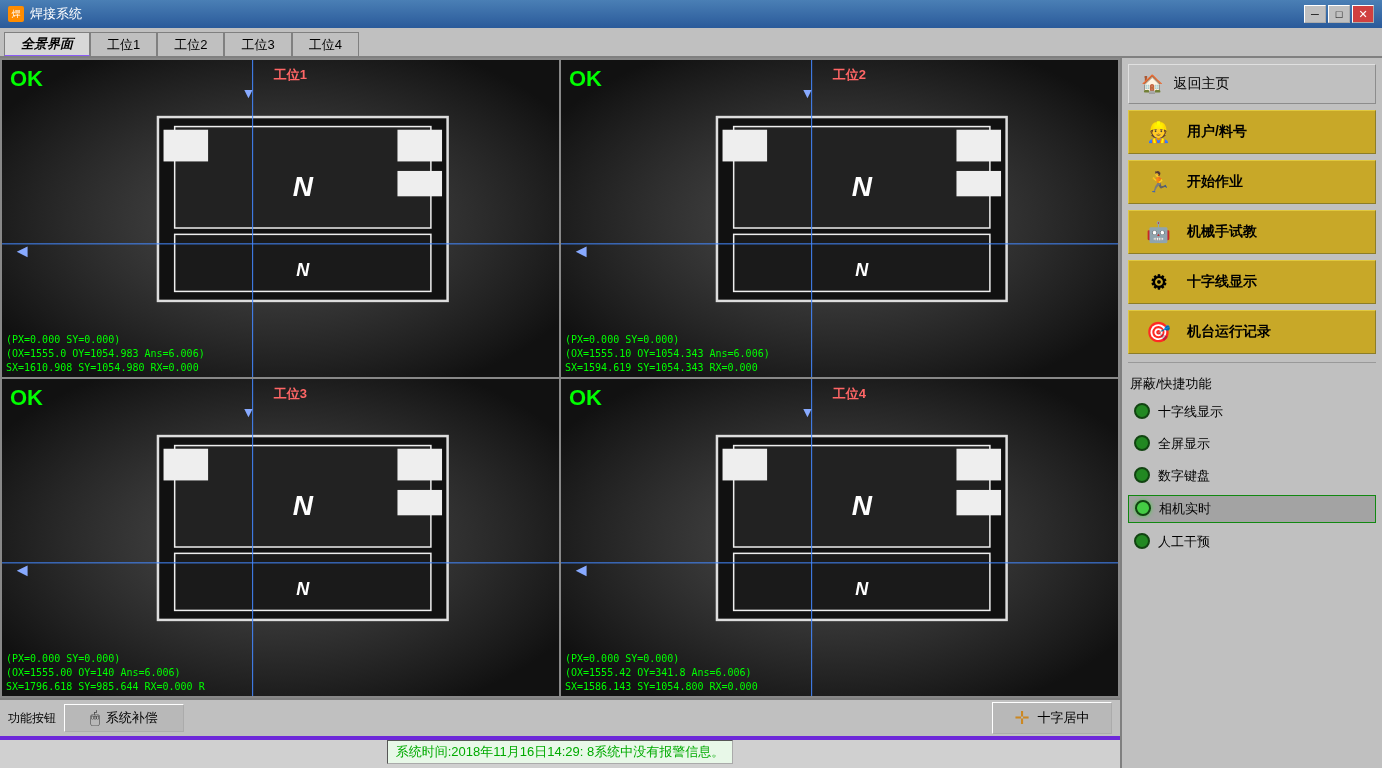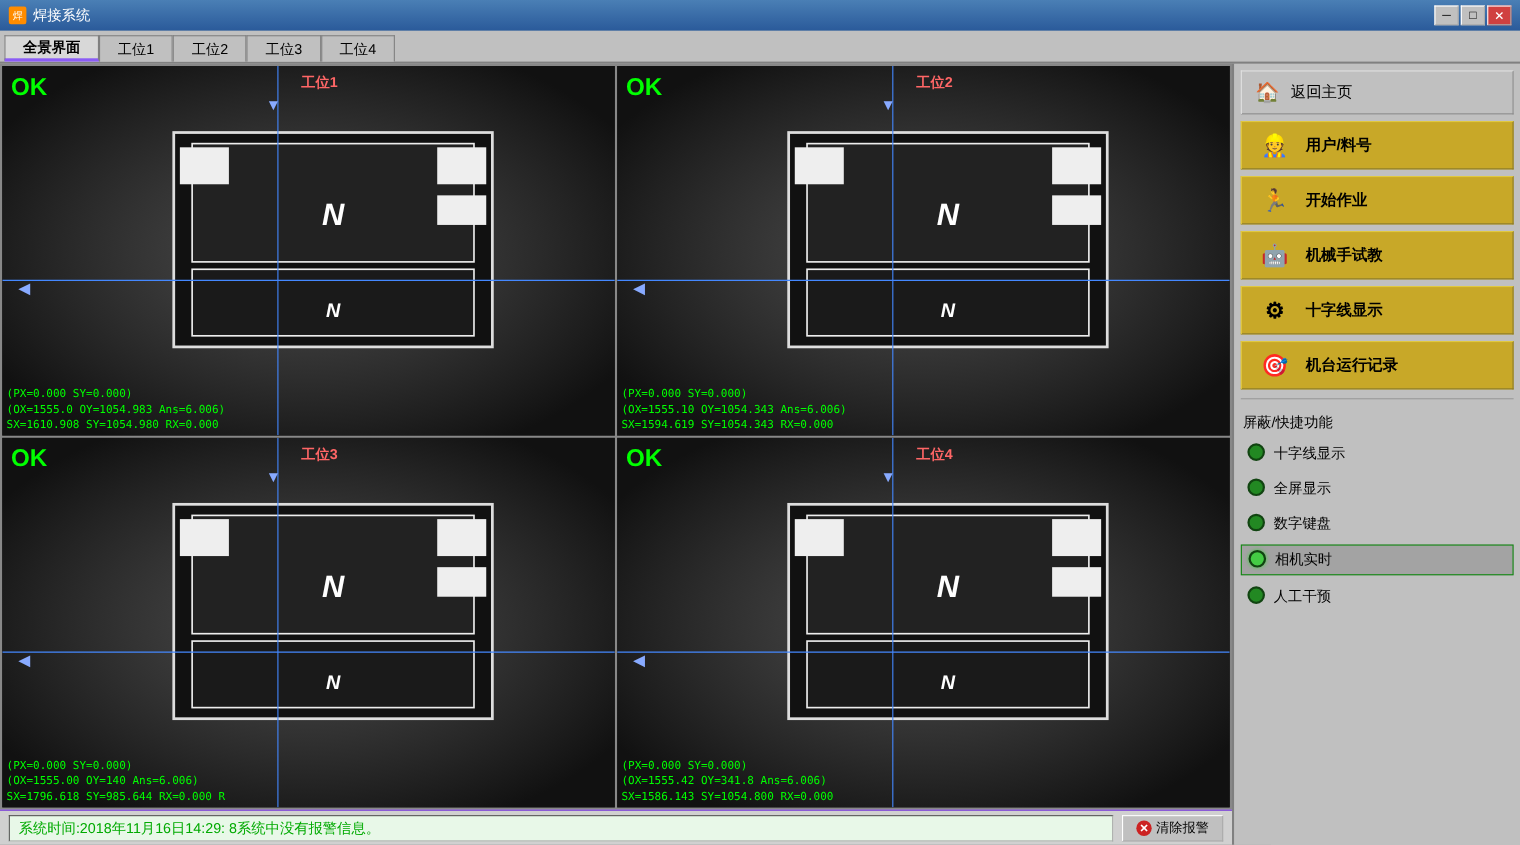--- a/index.html
+++ b/index.html
@@ -74,23 +74,24 @@
       border-bottom: none;
       cursor: pointer;
       font-size: 13px;
       color: #000;
       height: 24px;
       display: flex;
       align-items: center;
     }
     .tab.active {
       background: #d8d8d8;
-      border-bottom: 3px solid #8b5cf6;
+      border-bottom: 1px solid #8b5cf6;
       font-weight: bold;
       z-index: 1;
+      font-style: italic;
     }
 
     
     .main-layout {
       display: flex;
       height: calc(768px - 28px - 30px);
     }
 
     
     .left-panel {
@@ -201,23 +202,24 @@
       justify-content: center;
       margin-left: auto;
     }
 
     
     .status-bar {
       height: 32px;
       background: #d0d0d0;
       display: flex;
       align-items: center;
-      border-top: 1px solid #6d28d9;
+      border-top: 4px solid #6d28d9;
       padding: 0 8px;
       gap: 8px;
+      flex-direction: column;
     }
     .status-text {
       color: #00aa00;
       font-size: 13px;
       flex: 1;
       border: 1px inset #aaa;
       background: #e8f8e8;
       padding: 2px 8px;
       height: 24px;
       display: flex;
@@ -523,20 +525,31 @@
         <div class="station-label">工位4</div>
         <div class="status-overlay">
           <div>(PX=0.000 SY=0.000)</div>
           <div>(OX=1555.42 OY=341.8 Ans=6.006)</div>
           <div>SX=1586.143 SY=1054.800 RX=0.000</div>
         </div>
       </div>
 
     </div>
 
+    <div class="bottom-bar">
+      <span class="func-label">功能按钮</span>
+      <div class="func-btn">
+        <span class="func-btn-icon">🖱</span>
+        <span>系统补偿</span>
+      </div>
+      <div class="crosshair-btn">
+        <span style="font-size:18px;color:#cc8822;">✛</span>
+        <span>十字居中</span>
+      </div>
+    </div>
 
     <div class="status-bar">
       <div class="status-text">系统时间:2018年11月16日14:29: 8系统中没有报警信息。</div>
       <div class="clear-btn">
         <div class="clear-icon">✕</div>
         <span>清除报警</span>
       </div>
     </div>
 
 

